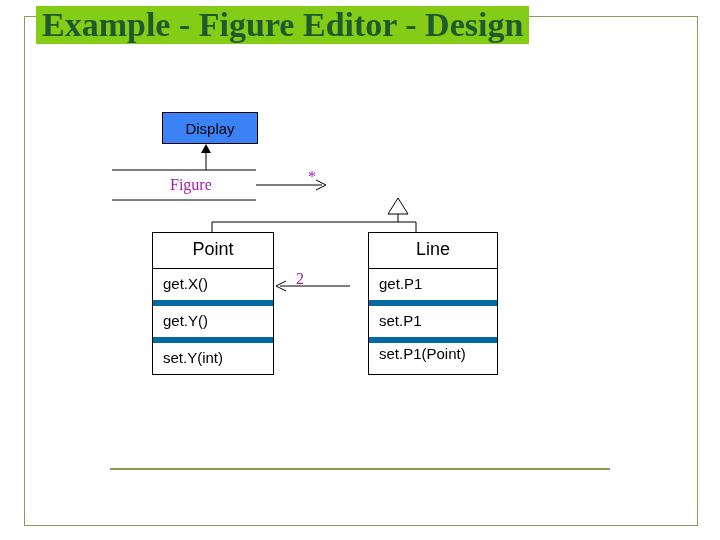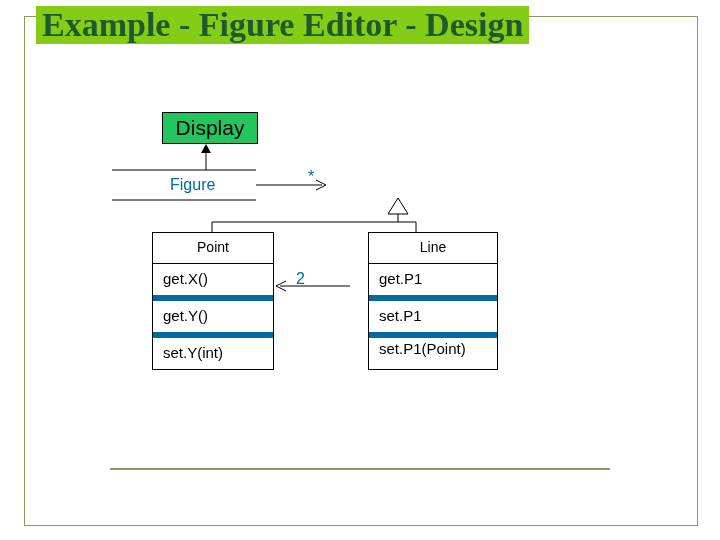--- a/index.html
+++ b/index.html
@@ -1,25 +1,25 @@
 <!DOCTYPE html>
 <html><head>
 <meta charset="utf-8">
 <style>
   html,body{margin:0;padding:0;width:720px;height:540px;background:#fff;font-family:"Times New Roman",serif}
   .frame{position:absolute;left:24px;top:16px;width:672px;height:508px;border:1px solid #8a9a5b}
   .title{position:absolute;left:36px;top:6px;background:#84cc16;padding:0 6px;font-size:34px;font-weight:bold;color:#1f5a2e}
   .canvas{position:absolute;left:0;top:0;width:720px;height:540px}
-  .box{position:absolute;background:#22c55e;border:1px solid #000;font-family:Arial,Helvetica,sans-serif;font-size:21px;color:#000;display:flex;align-items:center;justify-content:center}
+  .box{position:absolute;background:#3b82f6;border:1px solid #000;font-family:Arial,Helvetica,sans-serif;font-size:15px;color:#000;display:flex;align-items:center;justify-content:center}
   .class{position:absolute;background:#fff;border:1px solid #000;font-family:Arial,Helvetica,sans-serif;color:#000}
-  .class .hdr{font-size:14px;text-align:center;padding:6px 0 8px 0}
+  .class .hdr{font-size:18px;text-align:center;padding:6px 0 8px 0}
   .class .sec{border-top:1px solid #000}
   .class .m{font-size:15px;padding:6px 0 8px 10px;border-bottom:6px solid #0369a1}
   .class .m:last-child{border-bottom:none}
-  .lbl{position:absolute;font-family:Liberation Sans, sans-serif;font-size:16px;color:#0369a1}
+  .lbl{position:absolute;font-family:Liberation Serif, serif;font-size:16px;color:#a21caf}
   svg{position:absolute;left:0;top:0;width:720px;height:540px;pointer-events:none}
   
   .underline{position:absolute;left:110px;top:468px;width:500px;height:2px;background:#8a9a5b}
 </style>
 </head>
 <body>
 
 <div class="frame"></div>
 <div class="title">Example - Figure Editor - Design</div>
 

